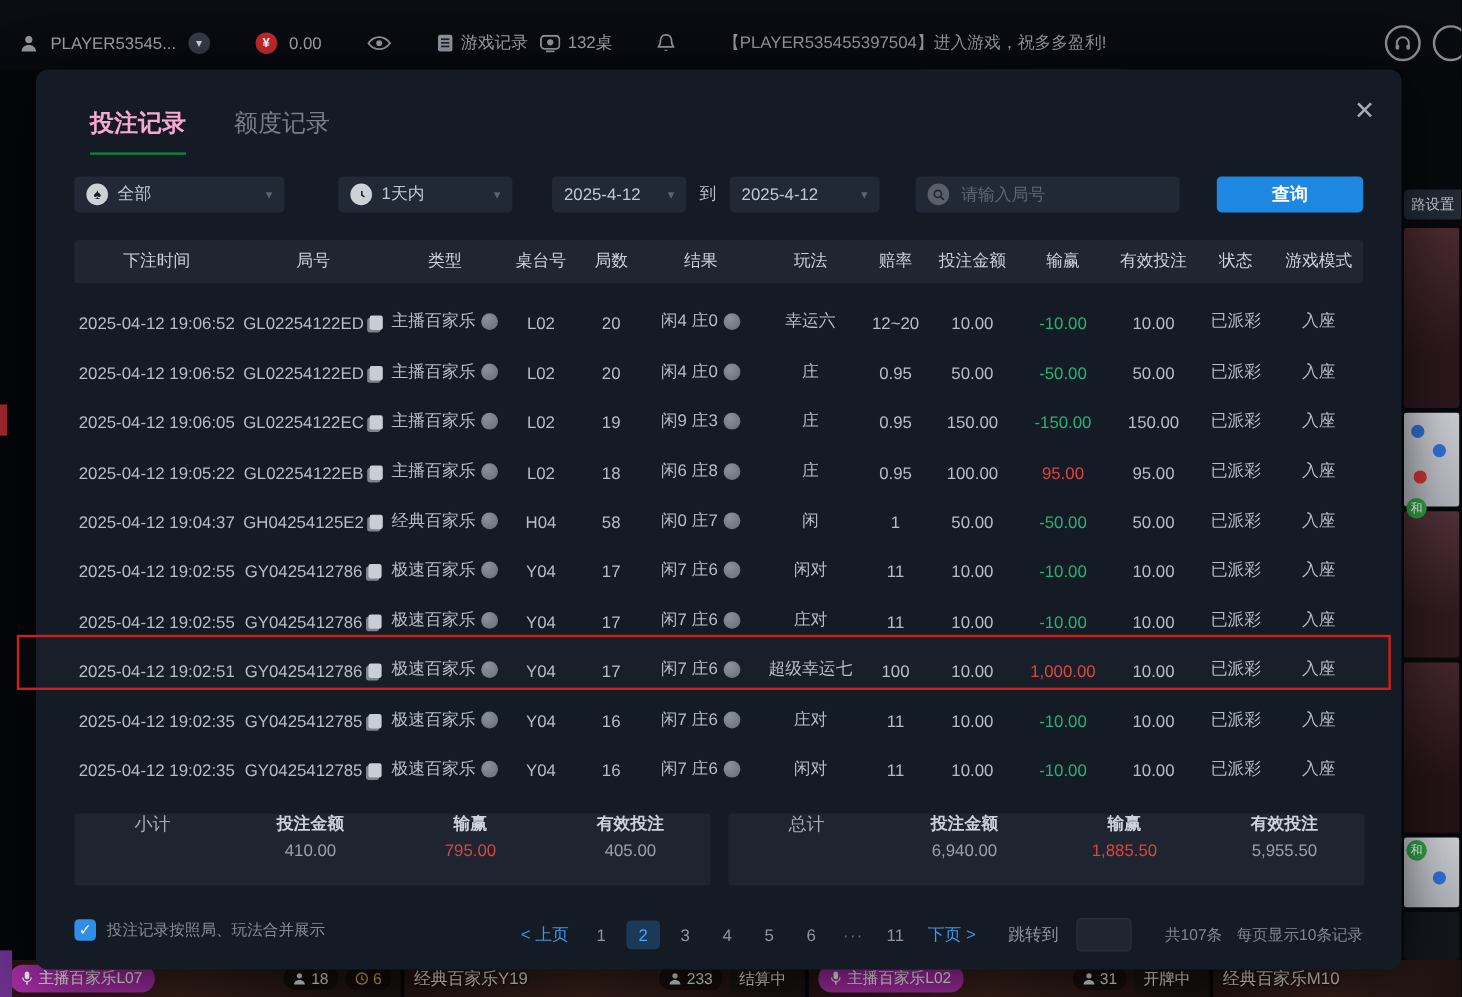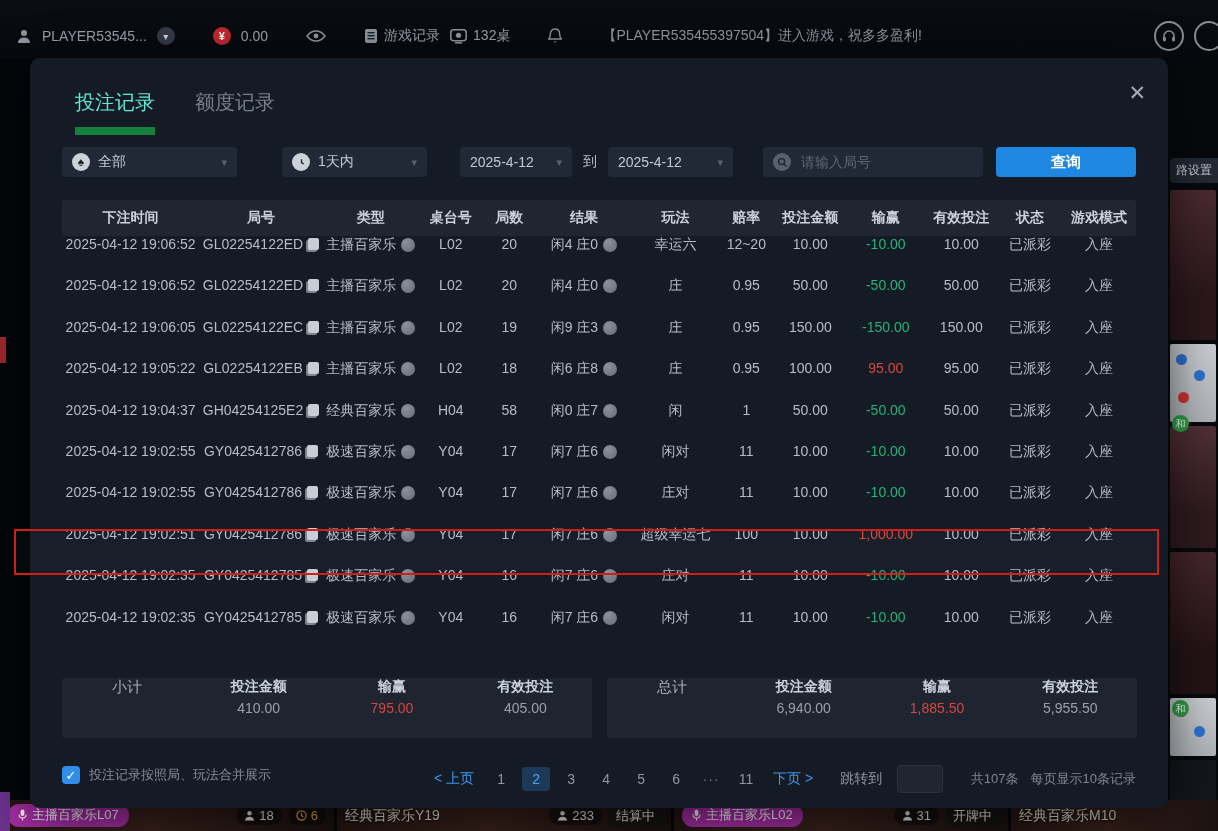--- a/index.html
+++ b/index.html
@@ -22,46 +22,46 @@
   .cs-btn2{width:26px;height:26px;border-radius:50%;border:2px solid #878d97;flex:none;margin-right:-22px;}
   .logo-glow{position:absolute;left:770px;top:44px;width:165px;height:14px;filter:blur(2px);
              background:linear-gradient(90deg,#1757a8,#2f8fe0 60%,#7db7ef);opacity:.8;}
 
   
   .modal{position:absolute;left:30px;top:58px;width:1138px;height:750px;background:#151b25;
          border-radius:10px;z-index:5;box-shadow:0 12px 50px rgba(0,0,0,.65);}
   .close-x{position:absolute;top:24px;right:22px;font-size:21px;color:#a6abb5;line-height:1;cursor:pointer;}
   .tabs{position:absolute;top:31px;left:45px;display:flex;gap:40px;}
   .tab{font-size:20px;color:#787f89;padding-bottom:11px;cursor:pointer;}
-  .tab.active{color:#5eead4;font-weight:normal;border-bottom:8px solid #15803d;}
+  .tab.active{color:#f9a8d4;font-weight:bold;border-bottom:2px solid #15803d;}
 
   
   .filters{position:absolute;top:89px;left:32px;right:32px;height:30px;display:flex;align-items:center;}
   .ctrl{height:30px;background:#222936;border-radius:4px;display:flex;align-items:center;
         padding:0 10px;box-sizing:border-box;color:#c3c9d2;font-size:14px;gap:8px;}
   .ctrl .chev{margin-left:auto;color:#5b6270;font-size:11px;}
   .f-type{width:175px;}
   .f-range{width:145px;margin-left:45px;}
   .f-date1{width:112px;margin-left:33px;}
   .to-label{margin:0 11px;color:#b9bfc8;font-size:14px;}
   .f-date2{width:125px;}
   .f-search{width:220px;margin-left:30px;}
   .f-search input{background:transparent;border:0;outline:0;color:#c3c9d2;font-size:14px;width:150px;
                   font-family:"Liberation Sans","DejaVu Sans",sans-serif;}
   .f-search input::placeholder{color:#5f6673;}
   .ic-circle{width:18px;height:18px;border-radius:50%;background:#cdd2d9;color:#1a202b;font-size:12px;
              display:flex;align-items:center;justify-content:center;flex:none;}
-  .query-btn{margin-left:auto;width:140px;height:30px;background:#1e87e2;border-radius:4px;color:#fff;
+  .query-btn{margin-left:auto;width:122px;height:30px;background:#1e87e2;border-radius:4px;color:#fff;
              font-size:15px;font-weight:bold;display:flex;align-items:center;justify-content:center;cursor:pointer;}
 
   
   .thead{position:absolute;top:142px;left:32px;width:1074px;height:36px;background:#1f2632;border-radius:3px;
-         display:flex;color:#ccd1d9;font-size:14px;font-weight:bold;}
+         display:flex;color:#ccd1d9;font-size:14px;font-weight:normal;}
   .rows{position:absolute;top:178px;left:32px;width:1074px;}
-  .trow{height:41.4px;display:flex;align-items:flex-start;color:#b7bdc7;font-size:14px;}
+  .trow{height:41.4px;display:flex;align-items:flex-end;color:#b7bdc7;font-size:14px;}
   .cell{text-align:center;display:flex;align-items:center;justify-content:center;gap:5px;box-sizing:border-box;}
   .c1{width:150px;}.c2{width:135px;}.c3{width:105px;}.c4{width:70px;}.c5{width:58px;}
   .c6{width:105px;}.c7{width:95px;}.c8{width:60px;}.c9{width:80px;}.c10{width:85px;}
   .c11{width:80px;}.c12{width:70px;}.c13{width:81px;}
   .neg{color:#25b178;}
   .pos{color:#d9453f;}
   .copy-ic{width:11px;height:12px;background:#c9ced6;border-radius:2px;box-shadow:-2px 2px 0 #7d838d;flex:none;cursor:pointer;}
   .dot-ic{width:14px;height:14px;border-radius:50%;background:radial-gradient(circle at 35% 30%,#8a919c,#666d77);flex:none;}
 
   

